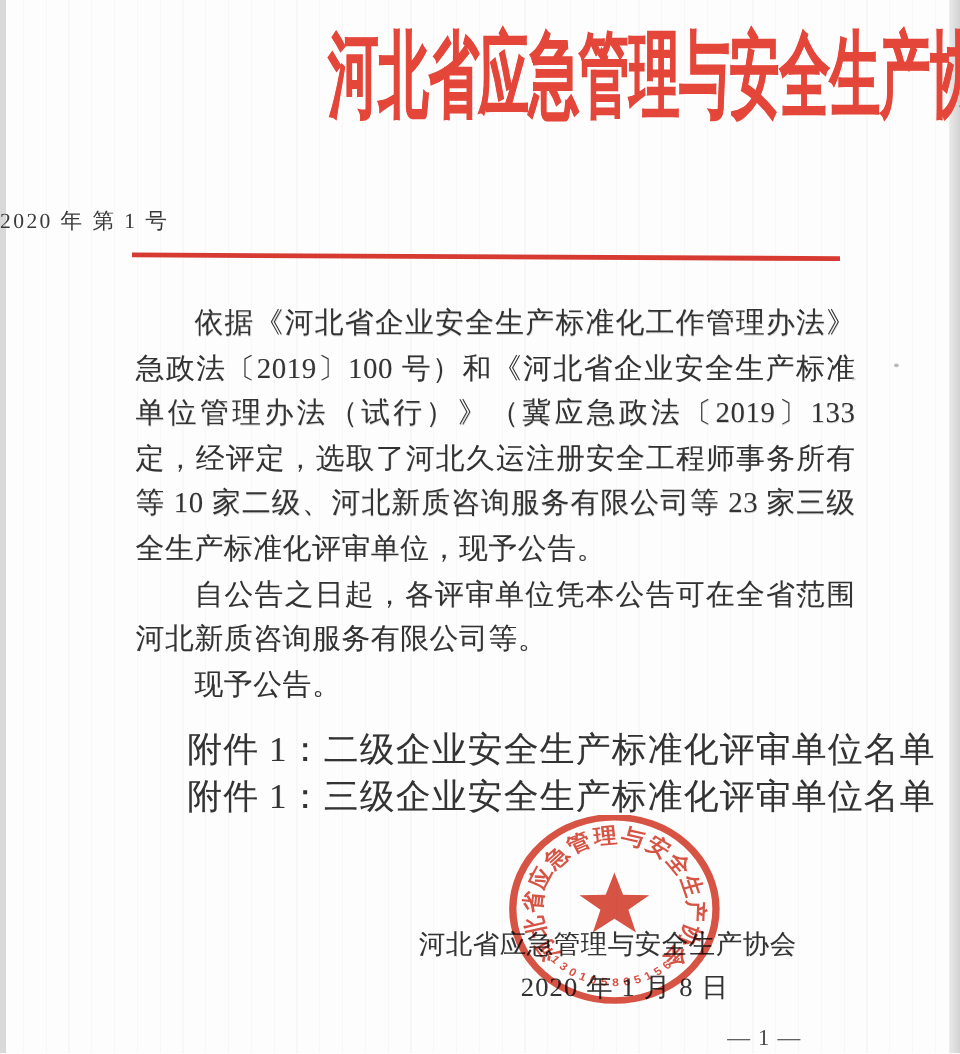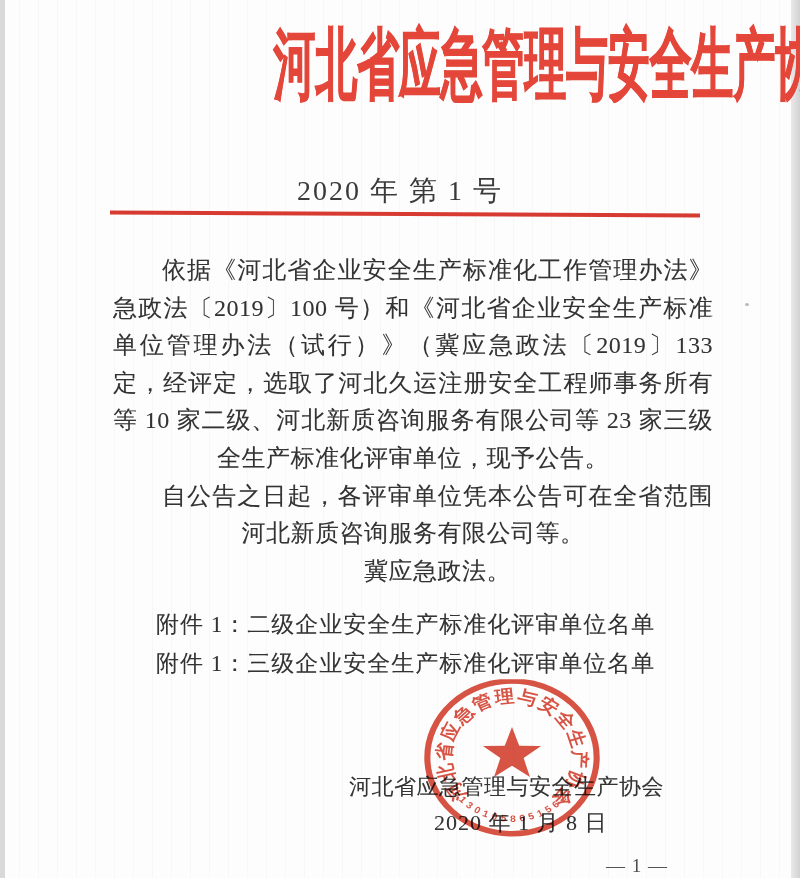--- a/index.html
+++ b/index.html
@@ -24,41 +24,40 @@
   }
   .title-inner{
     display:inline-block;
     font-size:76px;font-weight:900;
     transform:scale(0.55,1.02);transform-origin:center;
     letter-spacing:0px;
     -webkit-text-stroke:1px currentColor;
   }
   .issue{
     position:absolute;left:0;right:0;top:172px;
-    text-align:center;font-size:28px;letter-spacing:2px;color:#3a3a3a;
+    font-size:18px;letter-spacing:2px;color:#3a3a3a;
   }
   .rule{
     position:absolute;left:110px;top:212px;width:590px;height:4px;
     transform:rotate(0.3deg);
   }
 
   .body-block{position:absolute;left:113px;top:252px;width:600px;}
   .bline{
     font-size:24px;line-height:37.6px;height:37.6px;
     color:#333;letter-spacing:0.5px;
     text-shadow:0.3px 0.3px 0 rgba(70,70,70,0.25);
     white-space:nowrap;
-    text-align:center;
   }
   .fill{text-align:justify;text-align-last:justify;white-space:normal;overflow:hidden;}
   .indent{text-indent:49px;}
 
   .attach-block{position:absolute;left:156px;top:606px;}
   .attach-line{
-    font-size:23px;line-height:38.5px;color:#333;letter-spacing:1px;
+    font-size:29px;line-height:38.5px;color:#333;letter-spacing:1px;
     text-shadow:0.3px 0.3px 0 rgba(70,70,70,0.25);white-space:nowrap;
   }
 
   .sig-org{
     position:absolute;left:349px;top:772px;
     font-size:22px;letter-spacing:0.5px;color:#333;white-space:nowrap;
     text-shadow:0.3px 0.3px 0 rgba(70,70,70,0.25);
   }
   .sig-date{
     position:absolute;left:434px;top:808px;
@@ -98,21 +97,21 @@
 
   <div class="body-block">
     <div class="bline fill indent">依据《河北省企业安全生产标准化工作管理办法》（冀应</div>
     <div class="bline fill">急政法〔2019〕100 号）和《河北省企业安全生产标准化评审</div>
     <div class="bline fill">单位管理办法（试行）》（冀应急政法〔2019〕133 号）有关规</div>
     <div class="bline fill">定，经评定，选取了河北久运注册安全工程师事务所有限公司</div>
     <div class="bline fill">等 10 家二级、河北新质咨询服务有限公司等 23 家三级企业安</div>
     <div class="bline">全生产标准化评审单位，现予公告。</div>
     <div class="bline fill indent">自公告之日起，各评审单位凭本公告可在全省范围内开展</div>
     <div class="bline">河北新质咨询服务有限公司等。</div>
-    <div class="bline indent">冀应急政法。</div>
+    <div class="bline indent">现予公告。</div>
   </div>
 
   <div class="attach-block">
     <div class="attach-line">附件 1：二级企业安全生产标准化评审单位名单</div>
     <div class="attach-line">附件 1：三级企业安全生产标准化评审单位名单</div>
   </div>
 
   <div class="sig-org">河北省应急管理与安全生产协会</div>
   <div class="sig-date">2020 年 1 月 8 日</div>
   <div class="page-num">— 1 —</div>

